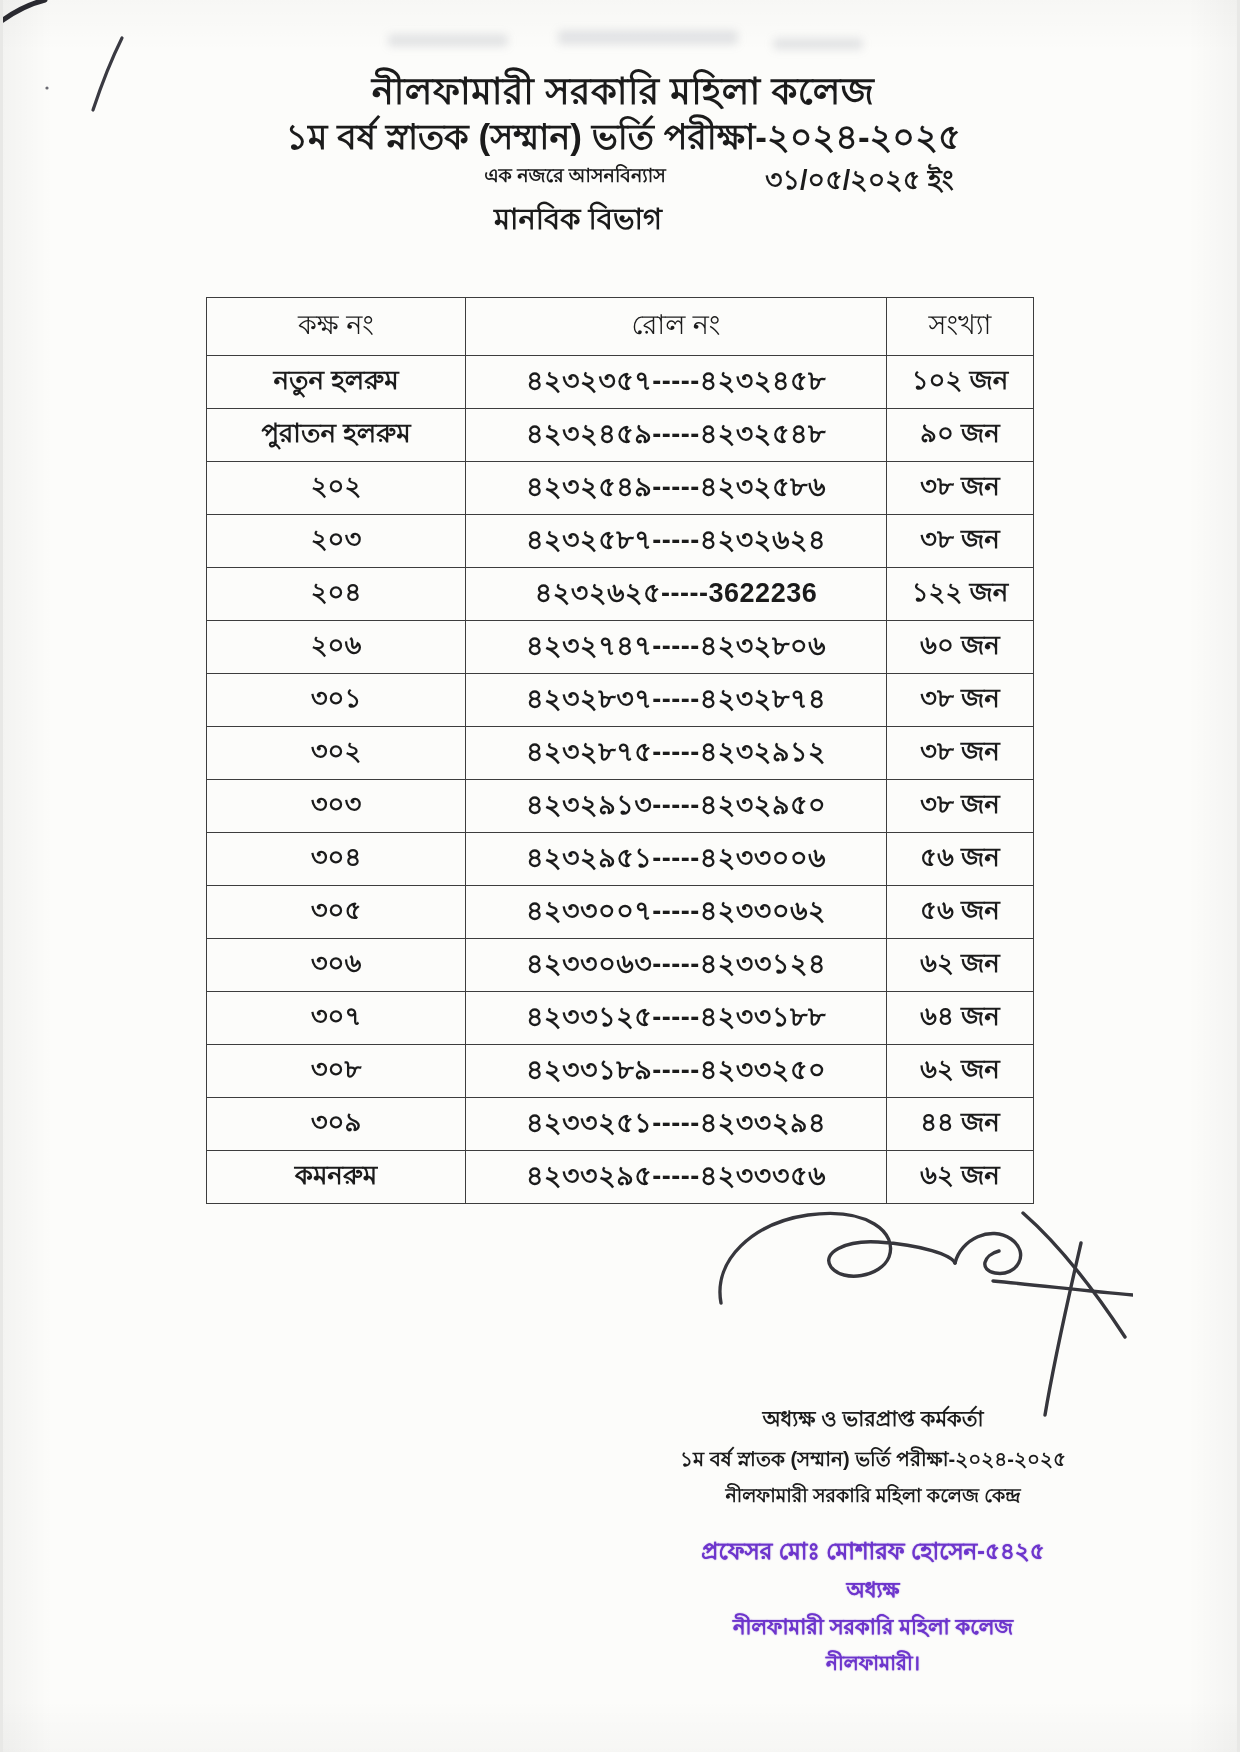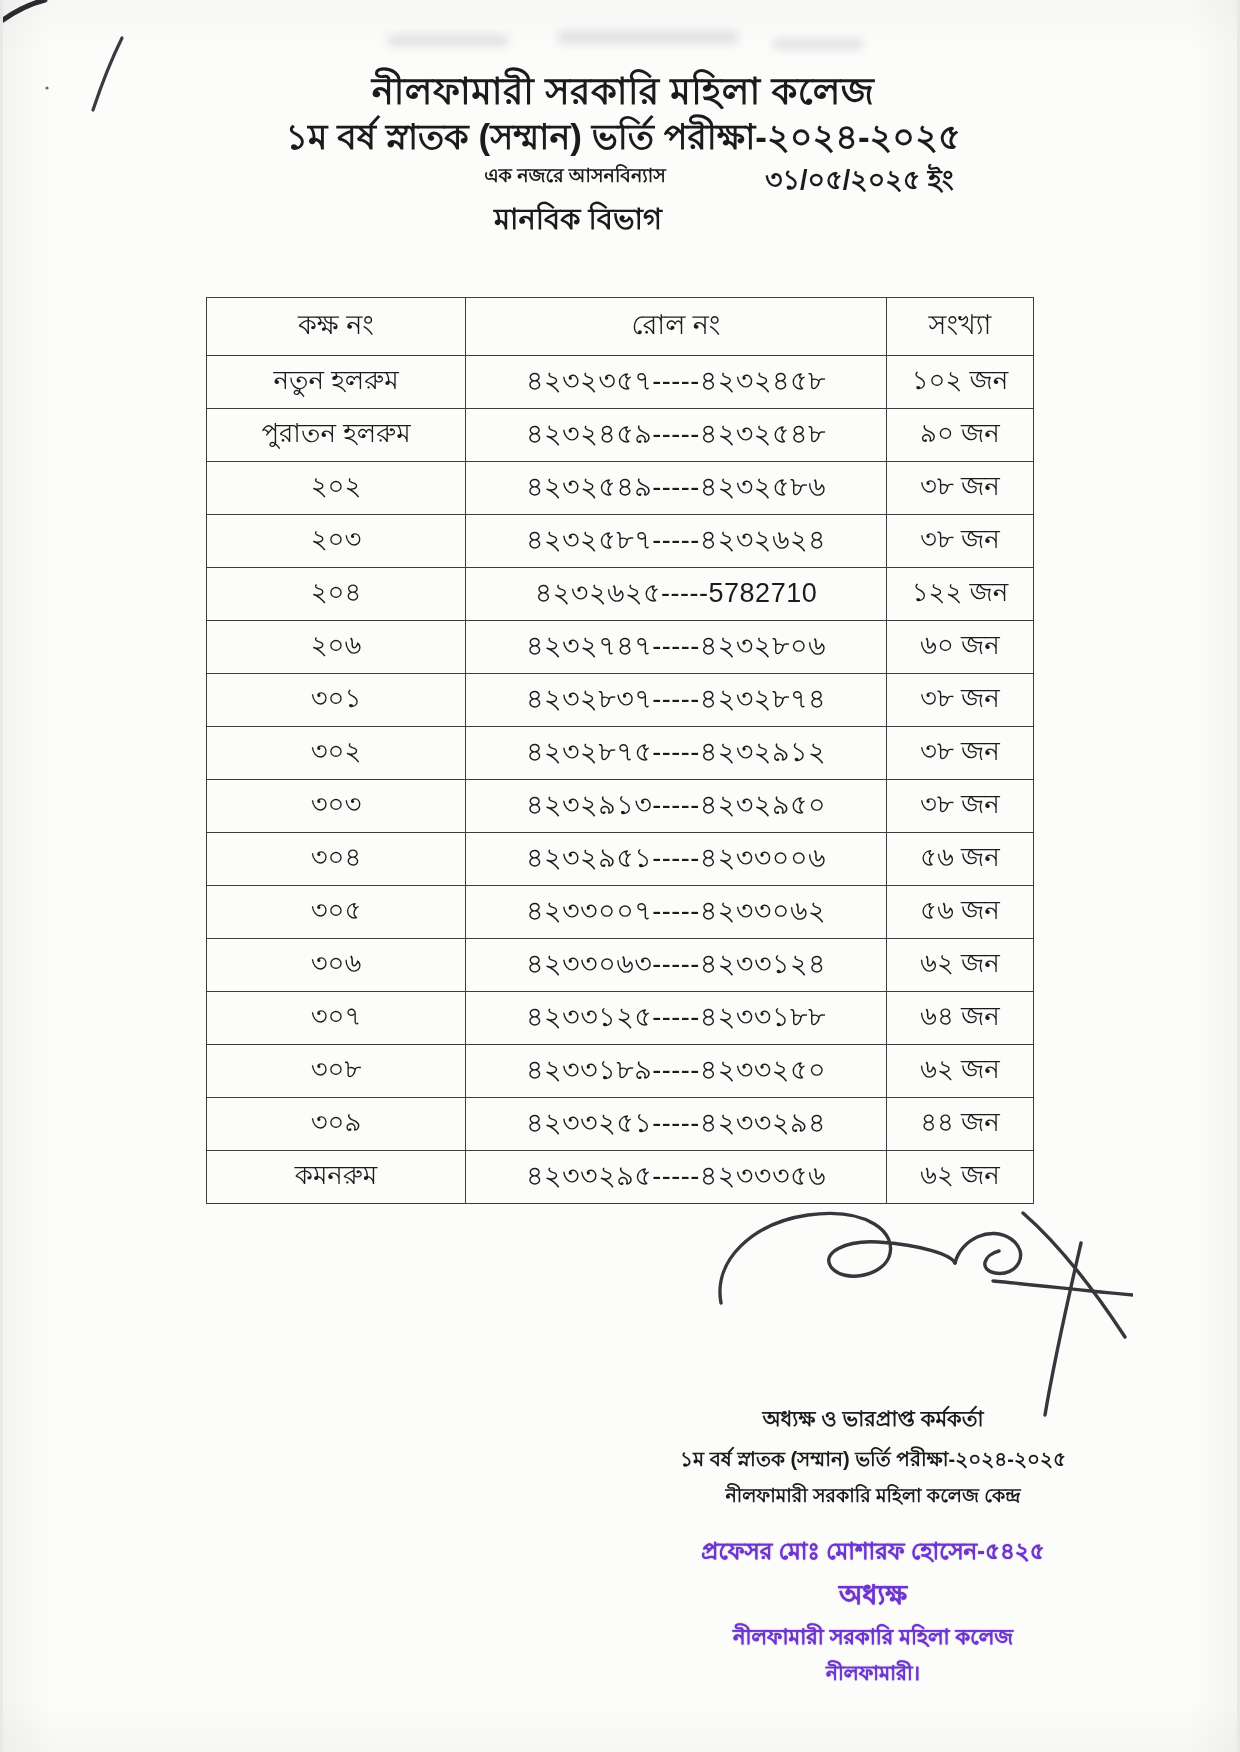--- a/index.html
+++ b/index.html
@@ -60,34 +60,34 @@
   }
   table.seatplan col.c1 { width: 259px; }
   table.seatplan col.c2 { width: 421px; }
   table.seatplan col.c3 { width: 147px; }
   table.seatplan th, table.seatplan td {
     border: 1.6px solid #3d3d3d;
     text-align: center; vertical-align: middle;
     padding: 0; overflow: hidden; white-space: nowrap;
   }
   table.seatplan th { height: 57px; font-size: 27px; font-weight: normal; }
-  table.seatplan td { height: 52px; font-size: 26px; font-weight: normal; }
+  table.seatplan td { height: 52px; font-size: 26px; font-weight: bold; }
   table.seatplan td.roll { font-size: 27px; letter-spacing: 0.5px; }
 
   .sig-block { position: absolute; left: 620px; top: 1395px; width: 500px; text-align: center; }
   .sig-line1 { font-size: 21px; font-weight: bold; margin: 8px 0 6px 0; text-align: center; }
   .sig-line2 { font-size: 20px; font-weight: bold; margin: 0 0 4px 0; }
   .sig-line3 { font-size: 19px; font-weight: bold; margin: 0 0 20px 0; }
   .stamp {
     font-weight: bold;
     text-shadow: 0 0 1.2px currentColor;
     filter: blur(0.3px);
   }
   .stamp-l1 { font-size: 23px; margin: 2px 0; }
-  .stamp-l2 { font-size: 27px; margin: 2px 0; font-family: Liberation Serif, serif; }
+  .stamp-l2 { font-size: 21px; margin: 2px 0; font-family: Liberation Serif, serif; }
   .stamp-l3 { font-size: 21px; margin: 2px 0; }
   .stamp-l4 { font-size: 20px; margin: 2px 0; }
 
   .signature-svg { position: absolute; left: 690px; top: 1185px; }
 </style>
 </head>
 <body>
 
 <div class="paper">
 
@@ -136,21 +136,21 @@
         <td class="roll">৪২৩২৫৪৯-----৪২৩২৫৮৬</td>
         <td>৩৮ জন</td>
       </tr>
       <tr>
         <td>২০৩</td>
         <td class="roll">৪২৩২৫৮৭-----৪২৩২৬২৪</td>
         <td>৩৮ জন</td>
       </tr>
       <tr>
         <td>২০৪</td>
-        <td class="roll">৪২৩২৬২৫-----5782710</td>
+        <td class="roll">৪২৩২৬২৫-----3622236</td>
         <td>১২২ জন</td>
       </tr>
       <tr>
         <td>২০৬</td>
         <td class="roll">৪২৩২৭৪৭-----৪২৩২৮০৬</td>
         <td>৬০ জন</td>
       </tr>
       <tr>
         <td>৩০১</td>
         <td class="roll">৪২৩২৮৩৭-----৪২৩২৮৭৪</td>

